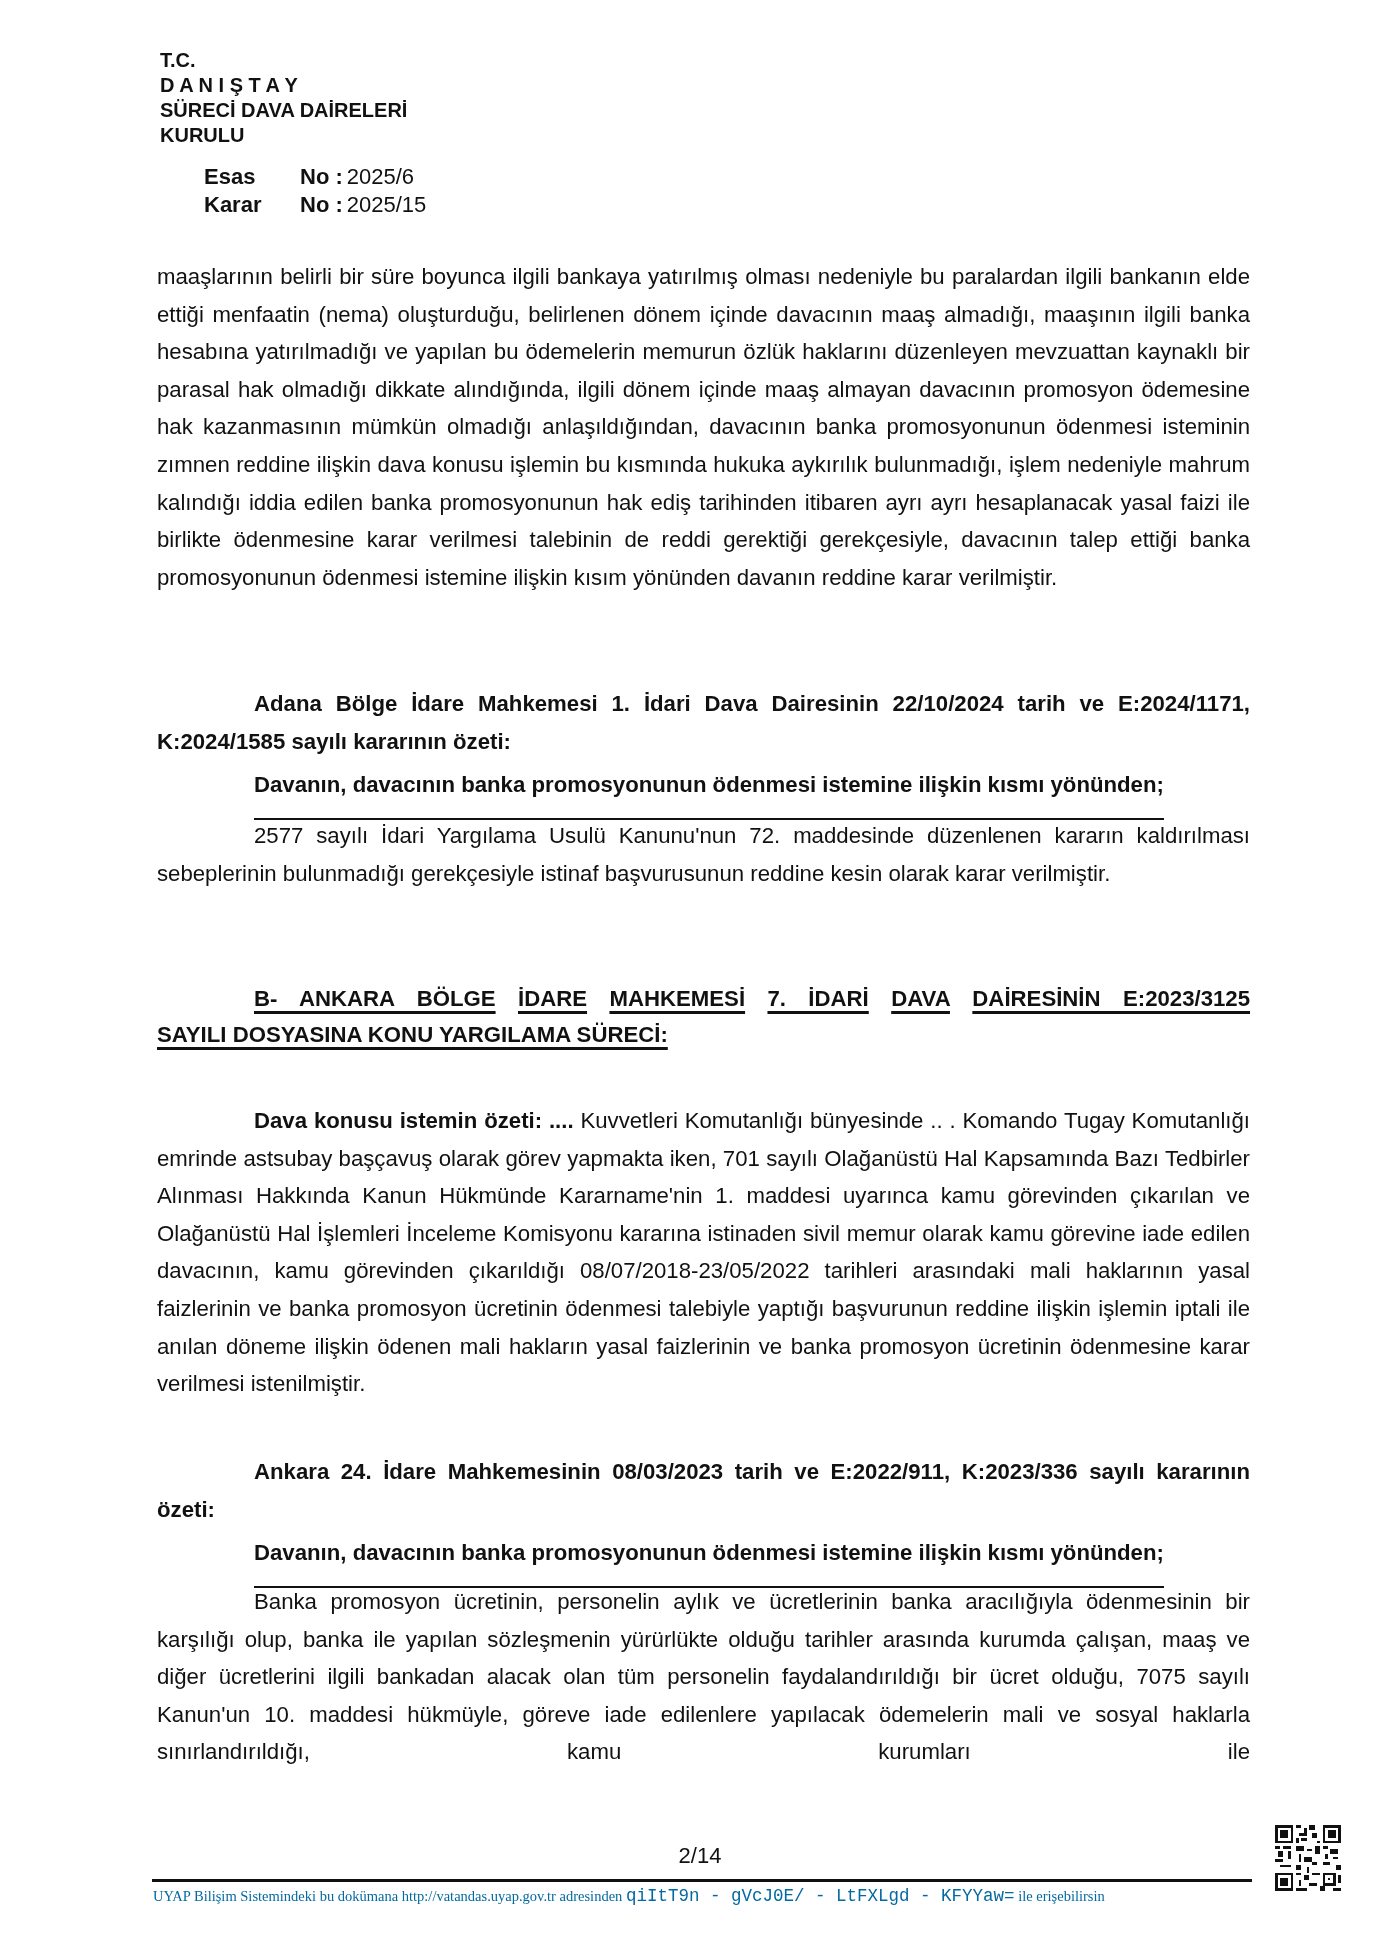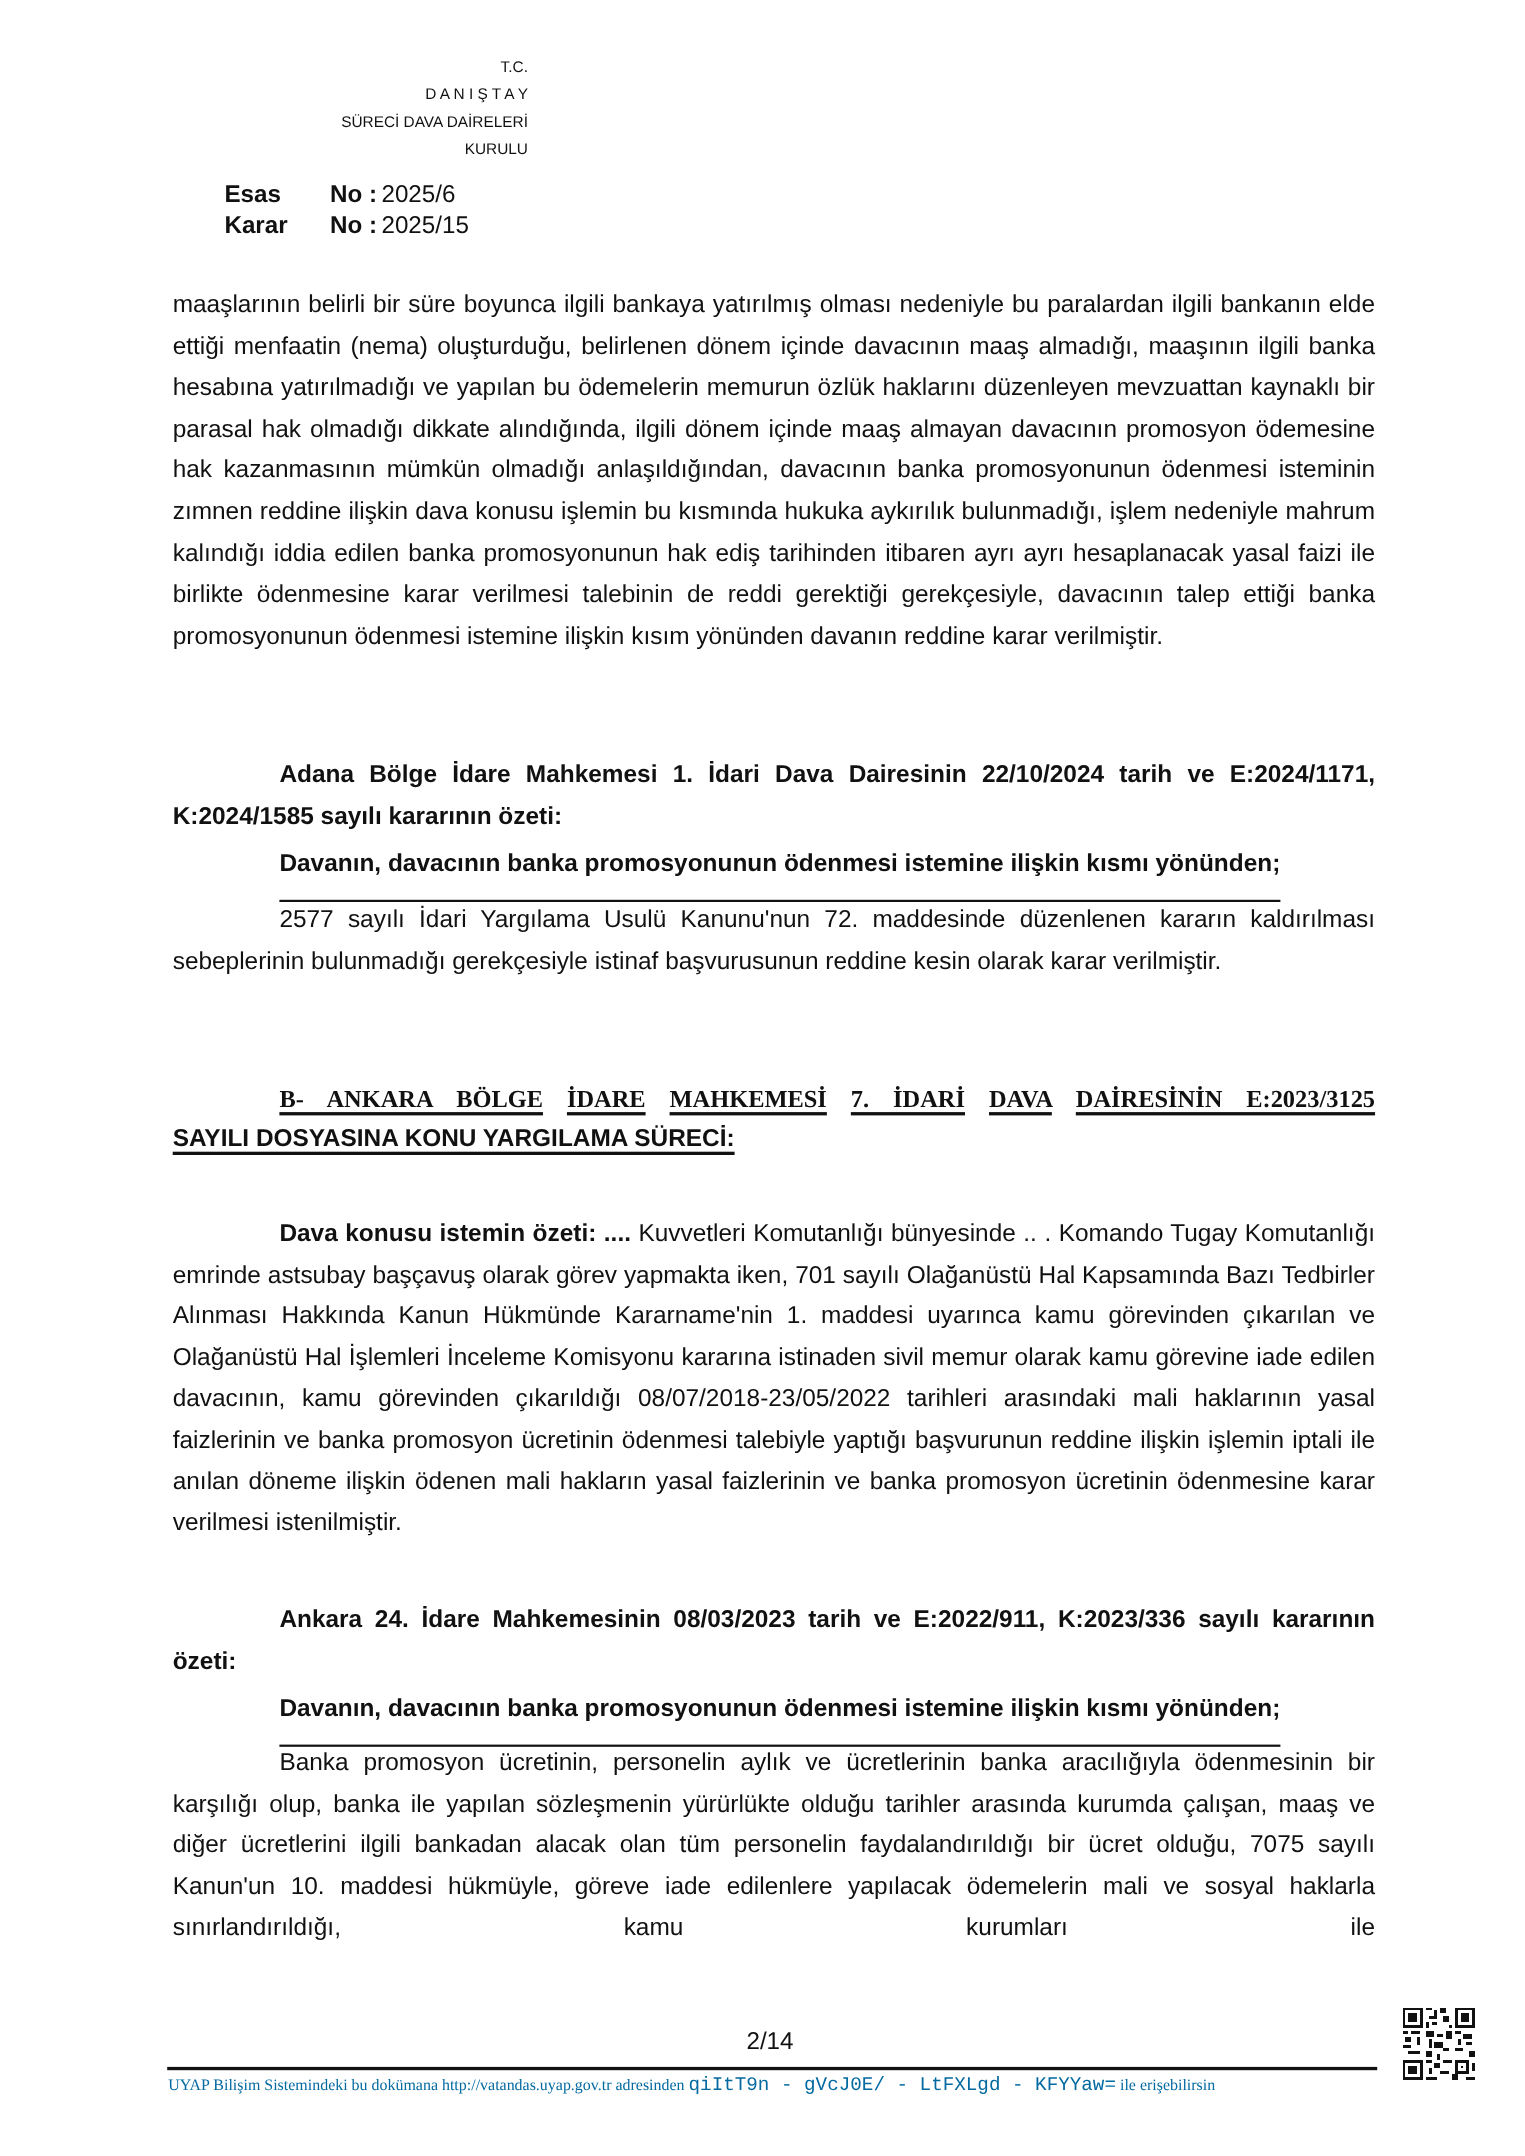--- a/index.html
+++ b/index.html
@@ -1,19 +1,19 @@
 <!DOCTYPE html>
 <html><head>
 <meta charset="utf-8">
 <style>
   html, body { margin:0; padding:0; background:#ffffff; }
   body { width:1386px; height:1960px; position:relative; overflow:hidden;
          font-family:"Liberation Sans", sans-serif; color:#111; }
-  .hdr { position:absolute; left:160px; width:320px; text-align:right;
-         font-weight:normal; font-size:14px; line-height:25px; }
+  .hdr { position:absolute; left:160px; width:320px; text-align:left;
+         font-weight:bold; font-size:20px; line-height:25px; }
   .hdr div { white-space:nowrap; }
   .meta { position:absolute; left:158px; font-size:22px; line-height:28px; }
   .meta .row { display:flex; white-space:nowrap; }
   .meta .lab { font-weight:bold; width:96px; }
   .meta .no { font-weight:bold; margin-right:4px; }
   .blk { position:absolute; left:157px; width:1093px; font-size:22.2px;
          line-height:37.6px; text-align:justify; }
   .blk p { margin:0; }
   .ind { text-indent:97px; }
   .b { font-weight:bold; }
@@ -60,21 +60,21 @@
   <p class="ind b">Adana Bölge İdare Mahkemesi 1. İdari Dava Dairesinin 22/10/2024 tarih ve E:2024/1171, K:2024/1585 sayılı kararının özeti:</p>
 </div>
 
 <div class="under-line" style="top:766px;">Davanın, davacının banka promosyonunun ödenmesi istemine ilişkin kısmı yönünden;</div>
 
 <div class="blk" style="top:817px;">
   <p class="ind">2577 sayılı İdari Yargılama Usulü Kanunu'nun 72. maddesinde düzenlenen kararın kaldırılması sebeplerinin bulunmadığı gerekçesiyle istinaf başvurusunun reddine kesin olarak karar verilmiştir.</p>
 </div>
 
 <div class="sect" style="top:981px;">
-  <div style="text-indent:97px; text-align:justify; text-align-last:justify;font-family:Liberation Serif, serif;">
+  <div style="text-indent:97px; text-align:justify; text-align-last:justify;">
     <span>B- ANKARA BÖLGE</span>
     <span>İDARE</span>
     <span>MAHKEMESİ</span>
     <span>7. İDARİ</span>
     <span>DAVA</span>
     <span>DAİRESİNİN E:2023/3125</span>
   </div>
   <div>
     <span>SAYILI DOSYASINA KONU YARGILAMA SÜRECİ:</span>
   </div>

